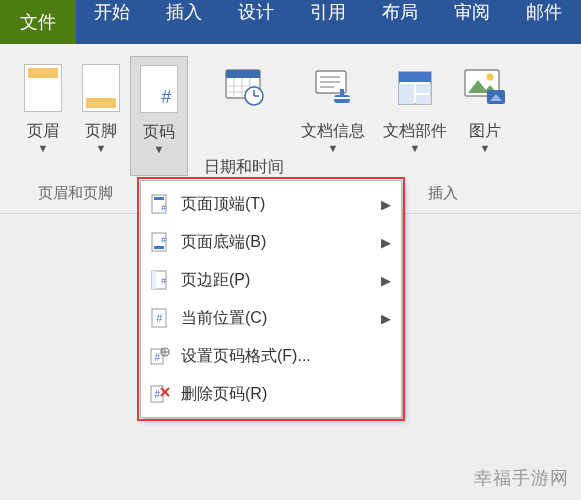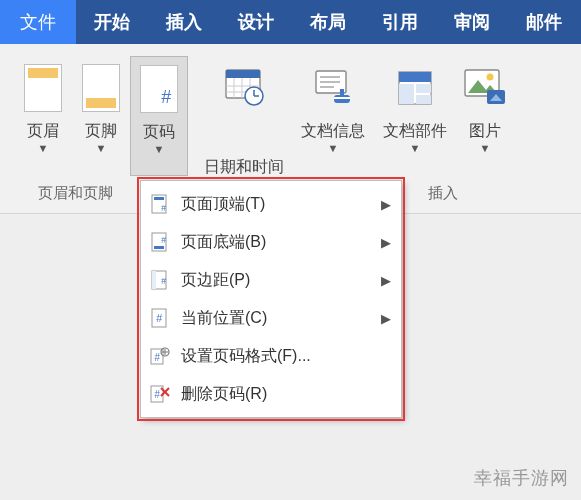--- a/index.html
+++ b/index.html
@@ -14,33 +14,31 @@
   
   .tabbar {
     background: #2b579a;
     height: 44px;
     display: flex;
     align-items: center;
     color: #fff;
     font-size: 18px;
   }
   .tab-file {
-    background: #3b82f6;
+    background: #4d7c0f;
     padding: 0 20px;
     height: 100%;
     display: flex;
     align-items: center;
   }
   .tab {
     padding: 0 18px;
     height: 100%;
     display: flex;
-    align-items: center;
     cursor: pointer;
-    font-weight: bold;
   }
   
   .ribbon {
     background: #f1f1f1;
     height: 170px;
     border-bottom: 1px solid #d6d6d6;
     position: relative;
   }
   .ribbon-inner {
     display: flex;
@@ -169,24 +167,24 @@
   <div class="tab">
       <span>开始</span>
     </div>
   <div class="tab">
       <span>插入</span>
     </div>
   <div class="tab">
       <span>设计</span>
     </div>
   <div class="tab">
+      <span>引用</span>
+    </div>
+  <div class="tab">
       <span>布局</span>
-    </div>
-  <div class="tab">
-      <span>引用</span>
     </div>
   <div class="tab">
       <span>审阅</span>
     </div>
   <div class="tab">
       <span>邮件</span>
     </div>
 </div>
 
 <div class="ribbon">

